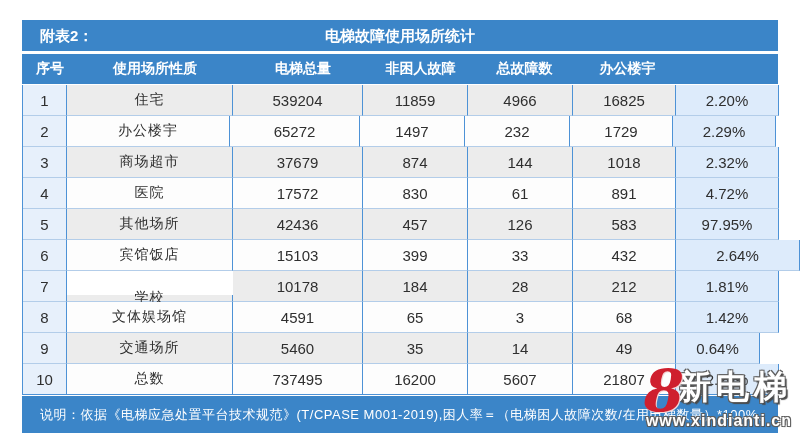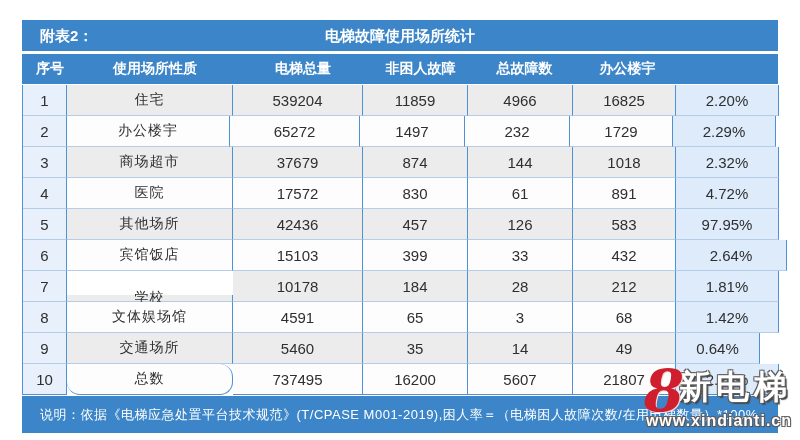--- a/index.html
+++ b/index.html
@@ -135,21 +135,21 @@
         <div class="grid-cell cell-mid" style="width: 103px;">583</div>
         <div class="grid-cell cell-rate" style="width: 103px;">97.95%</div>
       </div>
       <div class="grid-row row-even">
         <div class="grid-cell cell-seq" style="width: 44px;">6</div>
         <div class="grid-cell cell-mid cell-name" style="width: 166px;">宾馆饭店</div>
         <div class="grid-cell cell-mid" style="width: 130px;">15103</div>
         <div class="grid-cell cell-mid" style="width: 105px;">399</div>
         <div class="grid-cell cell-mid" style="width: 105px;">33</div>
         <div class="grid-cell cell-mid" style="width: 103px;">432</div>
-        <div class="grid-cell cell-rate" style="width: 111px;">2.64%</div>
+        <div class="grid-cell cell-rate" style="width: 124px;">2.64%</div>
       </div>
       <div class="grid-row row-odd">
         <div class="grid-cell cell-seq" style="width: 44px;">7</div>
         <div class="grid-cell cell-mid cell-name" style="width: 166px; margin-top: 24px;">学校</div>
         <div class="grid-cell cell-mid" style="width: 130px;">10178</div>
         <div class="grid-cell cell-mid" style="width: 105px;">184</div>
         <div class="grid-cell cell-mid" style="width: 105px;">28</div>
         <div class="grid-cell cell-mid" style="width: 103px;">212</div>
         <div class="grid-cell cell-rate" style="width: 103px;">1.81%</div>
       </div>
@@ -166,21 +166,21 @@
         <div class="grid-cell cell-seq" style="width: 44px;">9</div>
         <div class="grid-cell cell-mid cell-name" style="width: 166px;">交通场所</div>
         <div class="grid-cell cell-mid" style="width: 130px;">5460</div>
         <div class="grid-cell cell-mid" style="width: 105px;">35</div>
         <div class="grid-cell cell-mid" style="width: 105px;">14</div>
         <div class="grid-cell cell-mid" style="width: 103px; text-align: right;">49</div>
         <div class="grid-cell cell-rate" style="width: 84px;">0.64%</div>
       </div>
       <div class="grid-row row-even">
         <div class="grid-cell cell-seq" style="width: 44px;">10</div>
-        <div class="grid-cell cell-mid cell-name" style="width: 166px; border-radius: 13px;">总数</div>
+        <div class="grid-cell cell-mid cell-name" style="width: 166px;">总数</div>
         <div class="grid-cell cell-mid" style="width: 130px; text-align: center;">737495</div>
         <div class="grid-cell cell-mid" style="width: 105px;">16200</div>
         <div class="grid-cell cell-mid" style="width: 105px;">5607</div>
         <div class="grid-cell cell-mid" style="width: 103px;">21807</div>
         <div class="grid-cell cell-rate" style="width: 103px;">2.20%</div>
       </div>
     </div>
   <div class="note-bar">
     <span>说明：依据《电梯应急处置平台技术规范》(T/CPASE M001-2019),困人率＝（电梯困人故障次数/在用电梯数量）*100%。</span>
   </div>

